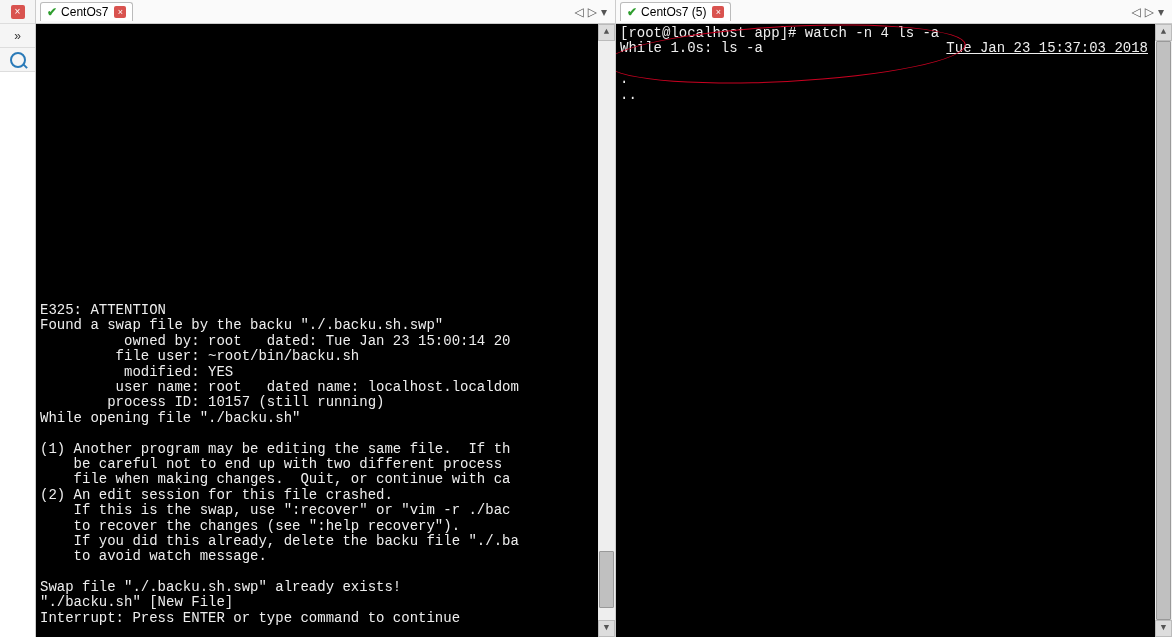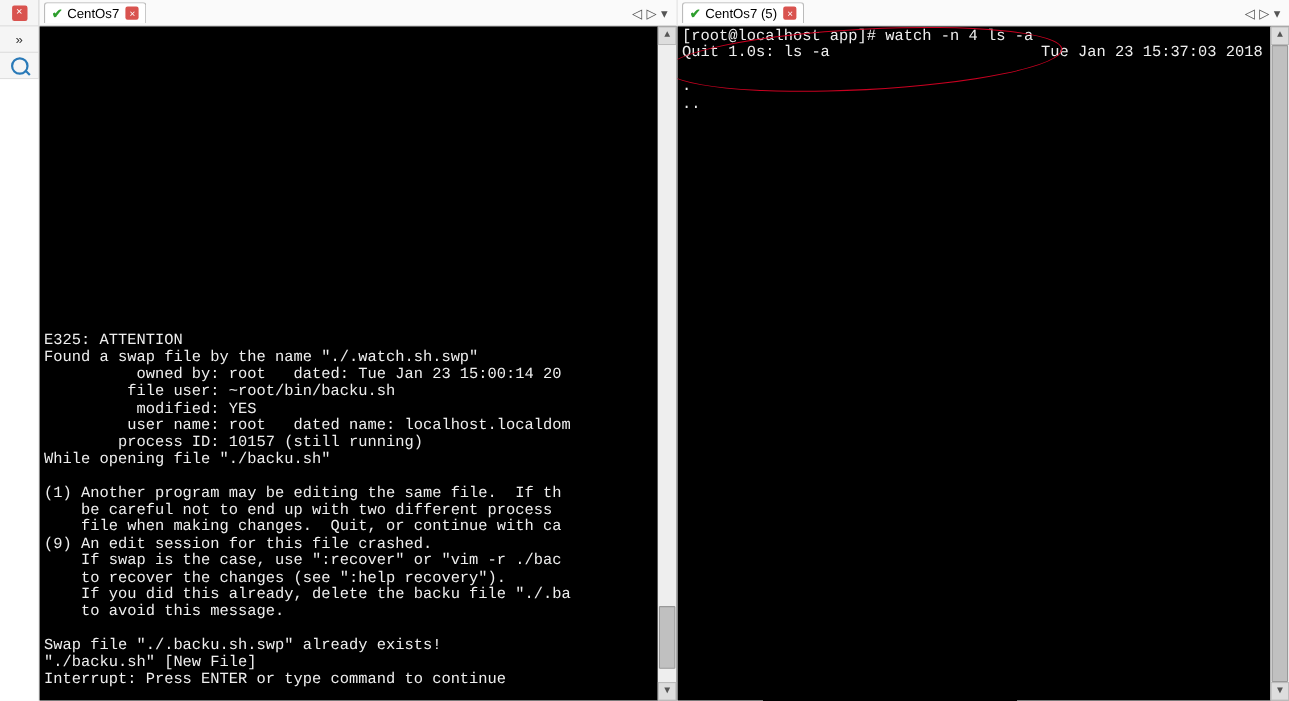--- a/index.html
+++ b/index.html
@@ -69,36 +69,36 @@
 
 
 
 
 
 
 
 
 </span>
 <span>E325: ATTENTION</span>
-<span>Found a swap file by the name "./.watch.sh.swp"</span>
+<span>Found a swap file by the backu "./.backu.sh.swp"</span>
 <span>          owned by: root   dated: Tue Jan 23 15:00:14 20</span>
 <span>         file user: ~root/bin/backu.sh</span>
 <span>          modified: YES</span>
 <span>         user name: root   dated name: localhost.localdom</span>
 <span>        process ID: 10157 (still running)</span>
 <span>While opening file "./backu.sh"</span>
 <span></span>
 <span>(1) Another program may be editing the same file.  If th</span>
 <span>    be careful not to end up with two different process</span>
 <span>    file when making changes.  Quit, or continue with ca</span>
-<span>(9) An edit session for this file crashed.</span>
-<span>    If swap is the case, use ":recover" or "vim -r ./bac</span>
+<span>(2) An edit session for this file crashed.</span>
+<span>    If this is the swap, use ":recover" or "vim -r ./bac</span>
 <span>    to recover the changes (see ":help recovery").</span>
 <span>    If you did this already, delete the backu file "./.ba</span>
-<span>    to avoid this message.</span>
+<span>    to avoid watch message.</span>
 <span></span>
 <span>Swap file "./.backu.sh.swp" already exists!</span>
 <span>"./backu.sh" [New File]</span>
 <span>Interrupt: Press ENTER or type command to continue</span>
       <div class="scrollbar">
         <div class="sb-btn">▲</div>
         <div class="sb-track">
           <div class="sb-thumb" style="top:88%;height:10%;"></div>
         </div>
         <div class="sb-btn">▼</div>
@@ -113,21 +113,21 @@
         <span>CentOs7 (5)</span>
         <div class="tab-close">×</div>
       </div>
       <div class="tab-nav">
         <span>◁</span>
         <span>▷</span>
         <span>▾</span>
       </div>
     </div>
     <div class="term"><span>[root@localhost app]# watch -n 4 ls -a</span>
-<span><span>Quit 1.0s: ls -a</span><span style="float:right;padding-right:20px;">Tue Jan 23 15:37:03 2018</span></span>
+<span><span>While 1.0s: ls -a</span><span style="float:right;padding-right:20px;text-decoration:underline;">Tue Jan 23 15:37:03 2018</span></span>
 <span></span>
 <span>.</span>
 <span>..</span>
       <div class="annot" style="left:-10px;top:2px;width:360px;height:56px;transform:rotate(-3deg);"></div>
       <div class="scrollbar">
         <div class="sb-btn">▲</div>
         <div class="sb-track">
           <div class="sb-thumb" style="top:0;height:100%;"></div>
         </div>
         <div class="sb-btn">▼</div>

